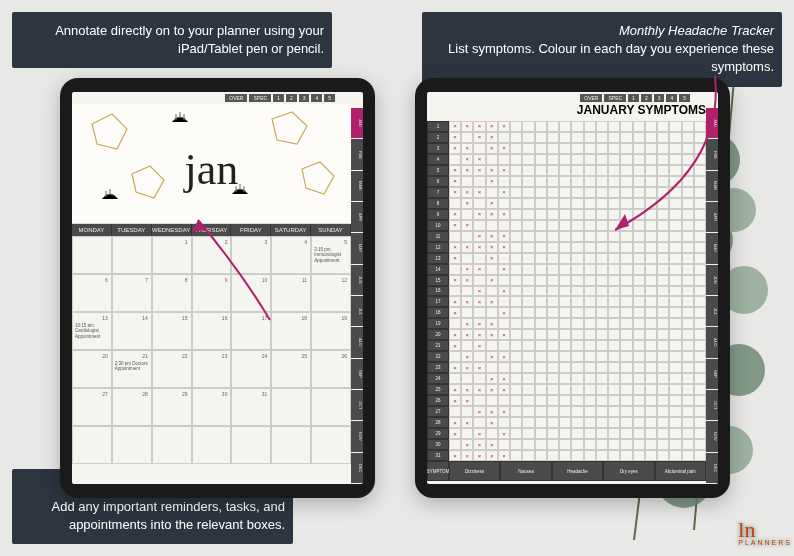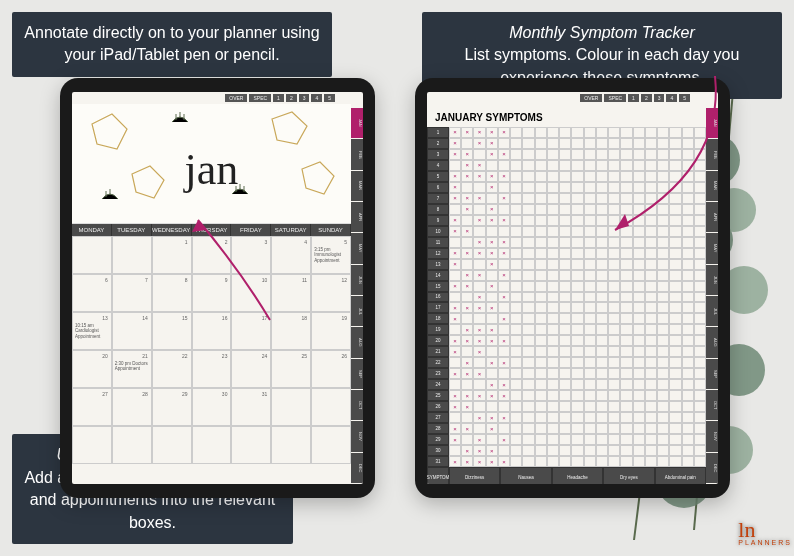--- a/index.html
+++ b/index.html
@@ -9,22 +9,22 @@
     background: #e8e8e6;
     font-family: -apple-system, Helvetica, Arial, sans-serif;
     position: relative;
     overflow: hidden;
   }
   .callout {
     background: #2c3540;
     color: #fff;
     padding: 10px 8px;
     position: absolute;
-    text-align: center;
-    font-size: 16px;
+    text-align: right;
+    font-size: 13px;
     line-height: 1.4;
     border-radius: 2px;
   }
   .callout .title { font-style: italic; display: block; }
   .callout-top-left { top: 12px; left: 12px; width: 320px; }
   .callout-top-right { top: 12px; right: 12px; width: 360px; }
   .callout-bottom-left { bottom: 12px; left: 12px; width: 281px; }
 
   .tablet {
     position: absolute;
@@ -93,22 +93,23 @@
   }
   .cell {
     border:0.5px solid #ccc; position:relative;
     font-size:5px; color:#666; padding:2px;
   }
   .cell .num { position:absolute; top:2px; right:3px; }
   .cell .appt { margin-top:8px; font-size:4.5px; line-height:1.2; color:#555; }
 
   
   .tracker-title {
-    font-weight:bold; font-size:10px; padding:20px 0 4px 8px;
+    font-weight:bold; font-size:12px; padding:11px 0 4px 8px;
     margin-right:12px;
+    text-align:right;
   }
   .tracker {
     margin:0 12px 0 0;
     height: 340px;
     display:grid;
     grid-template-columns: 22px repeat(21, 1fr);
   }
   .tr-head, .tr-rowhead {
     background:#4a4a4a; color:#eee; font-size:4.5px;
     display:flex; align-items:center; justify-content:center;
@@ -163,21 +164,21 @@
   <circle cx="160" cy="150" r="22"></circle>
     <circle cx="170" cy="230" r="24"></circle>
   <circle class="d" cx="165" cy="310" r="26"></circle>
     <circle cx="155" cy="390" r="24"></circle>
 </svg>
 
 <div class="callout callout-top-left">
   <span>Annotate directly on to your planner using your iPad/Tablet pen or pencil.</span>
 </div>
 <div class="callout callout-top-right">
-  <span class="title">Monthly Symptom Tracker</span>
+  <span class="title">Monthly Headache Tracker</span>
   <span>List symptoms. Colour in each day you experience these symptoms.</span>
 </div>
 <div class="callout callout-bottom-left">
   <span class="title">Undated Monthly Overview</span>
   <span>Add any important reminders, tasks, and appointments into the relevant boxes.</span>
 </div>
 
 <div class="tablet tablet-left">
   <div class="screen">
     <div class="toptabs" id="toptabs-1">

